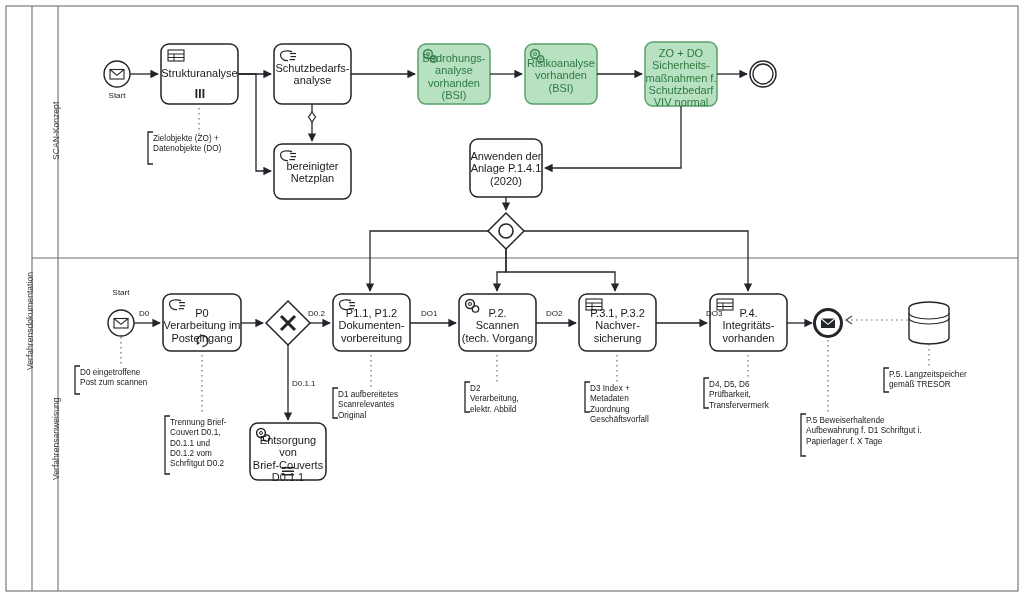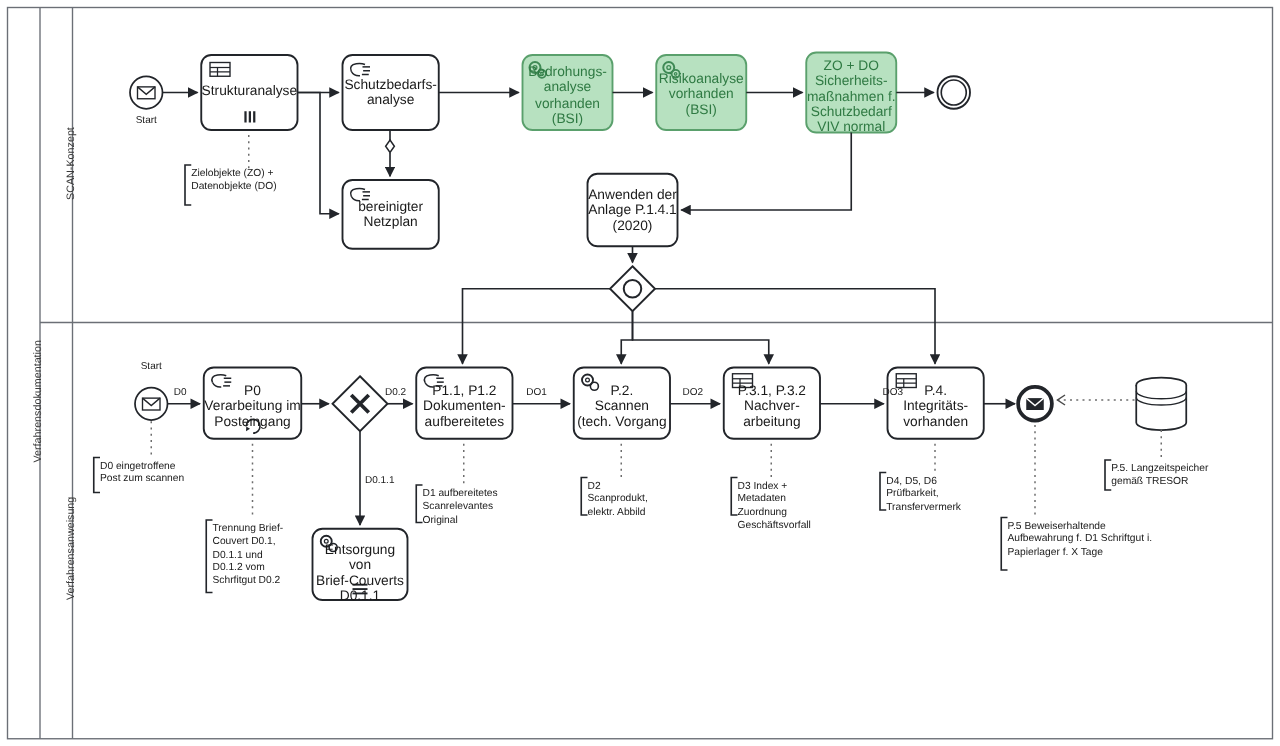--- a/index.html
+++ b/index.html
@@ -316,27 +316,27 @@
   <div class="evlbl" style="left:101px;top:288px;width:40px;">Start</div>
 
   <div class="lbl tasklbl" style="left:163px;top:307px;width:78px;">P0
 Verarbeitung im
 Posteingang</div>
   <div class="lbl tasklbl" style="left:250px;top:434px;width:76px;">Entsorgung von
 Brief-Couverts
 D0.1.1</div>
   <div class="lbl tasklbl" style="left:333px;top:307px;width:77px;">P1.1, P1.2
 Dokumenten-
-aufbereitetes</div>
+vorbereitung</div>
   <div class="lbl tasklbl" style="left:459px;top:307px;width:77px;">P.2.
 Scannen
 (tech. Vorgang</div>
   <div class="lbl tasklbl" style="left:579px;top:307px;width:77px;">P.3.1, P.3.2
 Nachver-
-arbeitung</div>
+sicherung</div>
   <div class="lbl tasklbl" style="left:710px;top:307px;width:77px;">P.4.
 Integritäts-
 vorhanden</div>
 
   <div class="flowlbl" style="left:139px;top:309px;">D0</div>
   <div class="flowlbl" style="left:308px;top:309px;">D0.2</div>
   <div class="flowlbl" style="left:292px;top:379px;">D0.1.1</div>
   <div class="flowlbl" style="left:421px;top:309px;">DO1</div>
   <div class="flowlbl" style="left:546px;top:309px;">DO2</div>
   <div class="flowlbl" style="left:670px;top:309px;padding-left:36px;">DO3</div>
@@ -345,21 +345,21 @@
 Post zum scannen</div>
   <div class="annot" style="left:170px;top:418px;width:82px;">Trennung Brief-
 Couvert D0.1,
 D0.1.1 und
 D0.1.2 vom
 Schrfitgut D0.2</div>
   <div class="annot" style="left:338px;top:390px;width:92px;">D1 aufbereitetes
 Scanrelevantes
 Original</div>
   <div class="annot" style="left:470px;top:384px;width:92px;">D2
-Scanprodukt,
+Verarbeitung,
 elektr. Abbild</div>
   <div class="annot" style="left:590px;top:384px;width:96px;">D3 Index +
 Metadaten
 Zuordnung
 Geschäftsvorfall</div>
   <div class="annot" style="left:709px;top:380px;width:92px;">D4, D5, D6
 Prüfbarkeit,
 Transfervermerk</div>
   <div class="annot" style="left:806px;top:416px;width:160px;">P.5 Beweiserhaltende
 Aufbewahrung f. D1 Schriftgut i.

